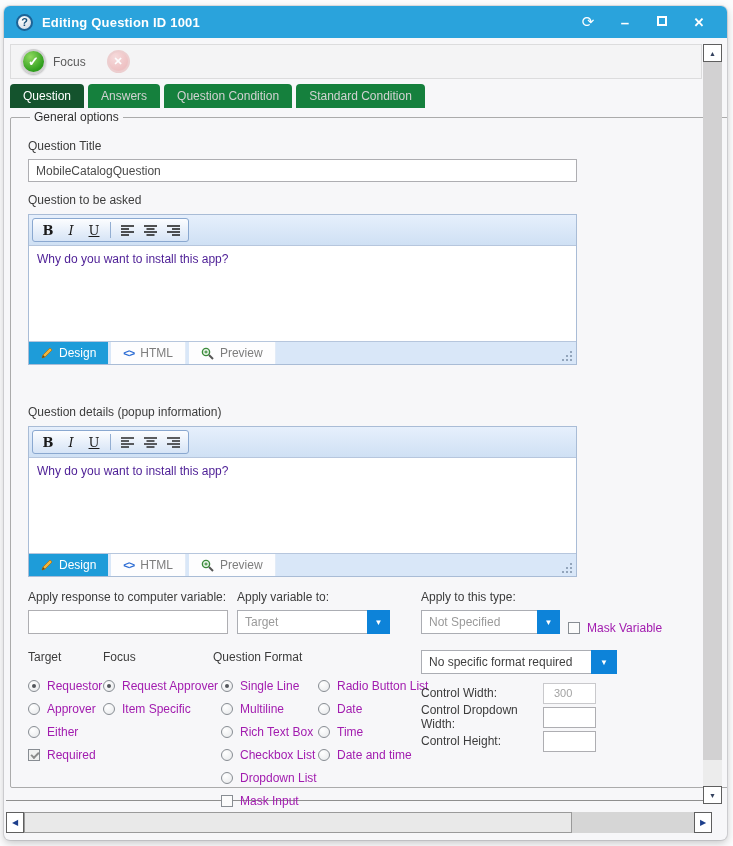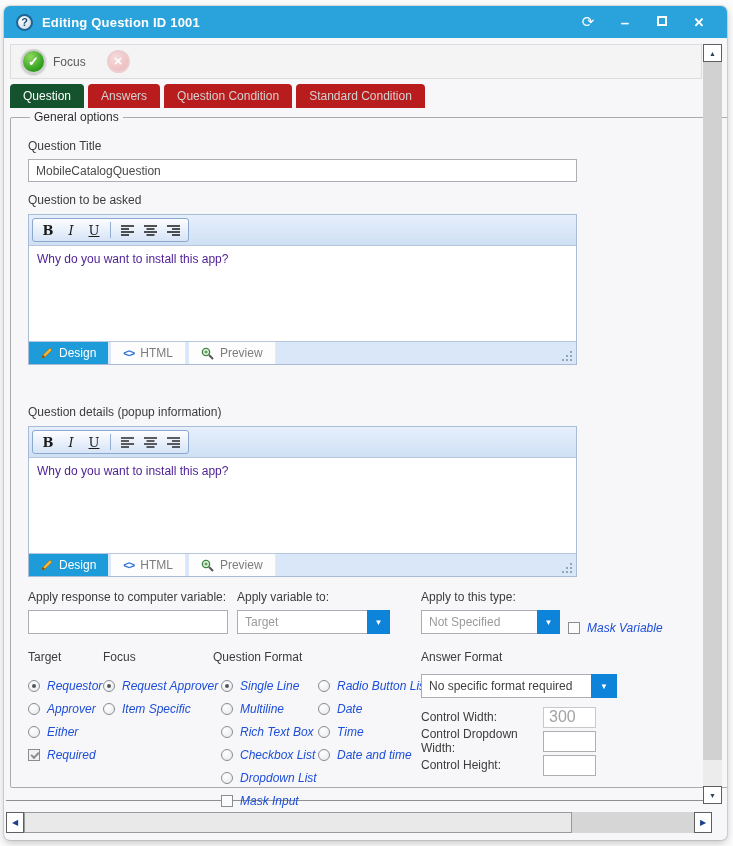--- a/index.html
+++ b/index.html
@@ -39,21 +39,21 @@
     display:flex; align-items:center; justify-content:center; box-shadow:0 1px 2px rgba(0,0,0,.25); }
   .save-label { margin:0 8px 0 7px; color:#5b5b5b; }
   .cancel-circle { width:23px; height:23px; border-radius:50%; margin-left:13px;
     background:radial-gradient(circle at 35% 28%, #f6d9da, #eebcbe 70%);
     border:2px solid #eccacb; color:#fff; font-weight:bold; font-size:11px;
     display:flex; align-items:center; justify-content:center; opacity:.9; }
 
   
   .tabstrip { display:flex; gap:4px; margin:5px 0 0 4px; height:24px; }
   .tab { height:24px; line-height:24px; padding:0 13px; border-radius:4px 4px 0 0;
-    background:#b91c1c; color:#d2d2d2; cursor:default; }
+    background:#15803d; color:#d2d2d2; cursor:default; }
   .tab.active { background:#14532d; color:#ffffff; }
 
   
   fieldset.groupbox { margin:2px 3px 0 4px; width:727px; height:678px;
     border:1px solid #ababab; border-radius:2px; padding:4px 16px 0 17px; }
   fieldset.groupbox legend { padding:0 4px; margin-left:2px; color:#2f2f2f; }
 
   .field-label { color:#3c3c3c; margin-top:11px; }
   .text-input { display:block; width:549px; height:23px; margin-top:6px; border:1px solid #aeaeb2;
     background:#fff; padding:2px 7px; font-family:inherit; font-size:12px; color:#4a4a4a; outline:none; }
@@ -99,38 +99,38 @@
   .opt-row { display:flex; align-items:center; height:23px; gap:7px; white-space:nowrap; }
   .radio { width:12px; height:12px; border-radius:50%; border:1px solid #888d93; flex:0 0 auto;
     background:radial-gradient(circle at 35% 30%, #ffffff, #e6e8ea); position:relative; }
   .radio.selected::after { content:""; position:absolute; left:3px; top:3px; width:4px; height:4px;
     border-radius:50%; background:#53575c; }
   .checkbox { width:12px; height:12px; border:1px solid #888d93; background:#fbfbfb;
     flex:0 0 auto; position:relative; }
   .checkbox.checked { background:#f1f1f1; }
   .checkbox.checked::after { content:""; position:absolute; left:2px; top:2px; width:6px; height:3px;
     border-left:2px solid #8b8b8b; border-bottom:2px solid #8b8b8b; transform:rotate(-45deg); }
-  .opt-label { color:#1d4ed8;font-style:italic; }
+  .opt-label { color:#a21caf; }
 
   
   .options-section { display:flex; margin-top:11px; }
   .opt-col { display:flex; flex-direction:column; }
   .opt-header { color:#3c3c3c; margin-bottom:9px; height:15px; }
   .col-target { width:75px; }
   .col-focus  { width:110px; }
   .col-qf1    { width:97px; padding-left:8px; }
   .col-qf2    { width:111px; padding-left:8px; }
   .col-answer { flex:1; }
   .col-qf1 .opt-header { margin-left:-8px; }
   .answer-combo { width:196px; margin-top:0; }
   .answer-combo .combo-btn { width:26px; }
   .ctl-row { display:flex; align-items:center; margin-top:4px; height:20px; }
   .ctl-row .ctl-label { width:122px; color:#3c3c3c; }
-  .ctl-input { width:53px; height:21px; border:1px solid #aeaeb2; background:#fff; padding:2px 5px;
-    font-family:inherit; font-size:16px; color:#4a4a4a; outline:none; }
+  .ctl-input { width:53px; height:21px; border:1px solid #aeaeb2; background:#fff; padding:2px 10px;
+    font-family:inherit; font-size:11px; color:#4a4a4a; outline:none; }
   .ctl-input.disabled { color:#a3a3a3; border-color:#c9c9cc; }
 
   
   .vscroll { position:absolute; top:38px; right:5px; width:19px; height:760px;
     display:flex; flex-direction:column; background:#ececec; }
   .sc-btn { width:19px; height:18px; background:#fff; border:1px solid #5f5f5f; color:#33415e;
     font-size:7px; display:flex; align-items:center; justify-content:center; flex:0 0 auto; }
   .vs-thumb { height:698px; background:#d2d1d2; flex:0 0 auto; }
   .vs-track { flex:1; background:#ececec; }
   .hscroll { position:absolute; left:2px; bottom:7px; width:706px; height:21px;
@@ -427,21 +427,20 @@
             <span class="radio"></span>
             <span class="opt-label">Time</span>
           </div>
           <div class="opt-row">
             <span class="radio"></span>
             <span class="opt-label">Date and time</span>
           </div>
         </div>
 
         <div class="opt-col col-answer">
-          <div class="opt-header">Answer Format</div>
           <div class="combo answer-combo" style="margin-top:0;">
             <span class="combo-text dark">No specific format required</span>
             <span class="combo-btn">▼</span>
           </div>
           <div class="ctl-row" style="margin-top:9px;">
             <span class="ctl-label">Control Width:</span>
             <input class="ctl-input disabled" type="text" readonly="" value="300" style="">
           </div>
           <div class="ctl-row">
             <span class="ctl-label">Control Dropdown Width:</span>

